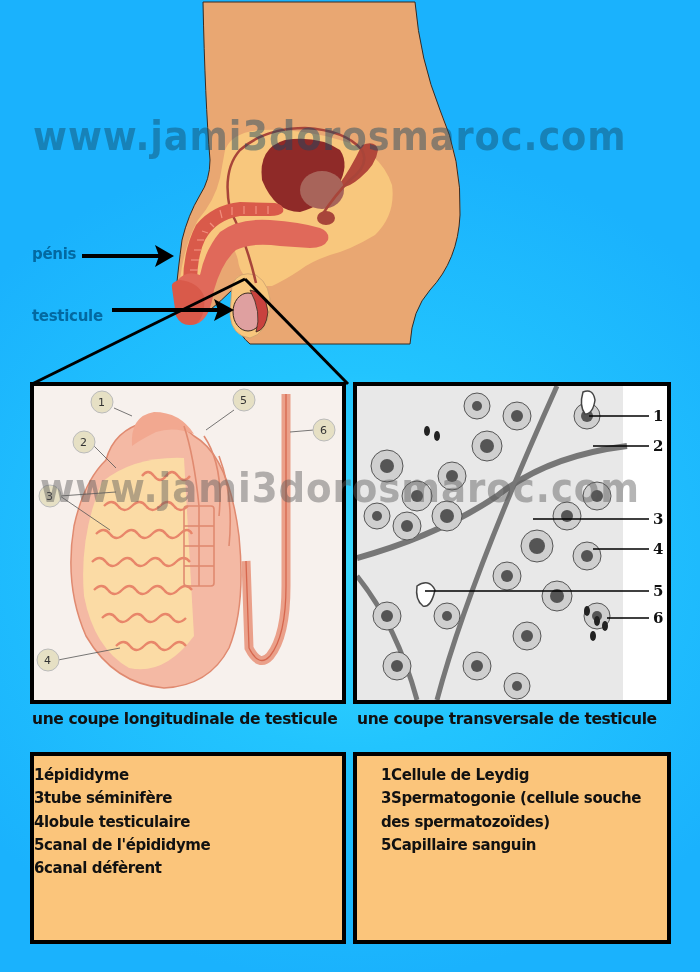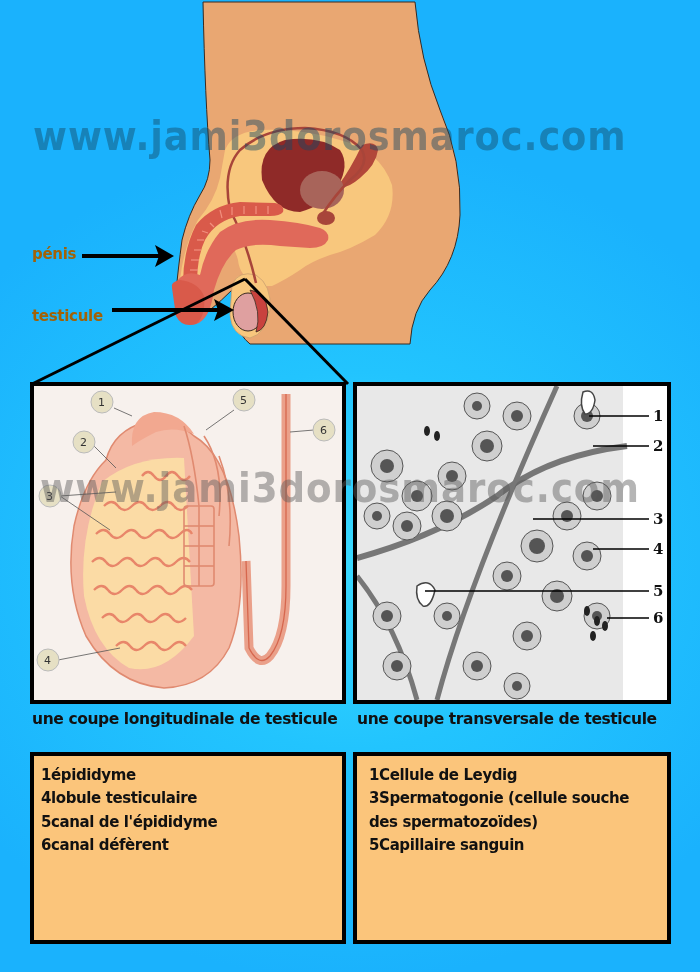--- a/index.html
+++ b/index.html
@@ -9,21 +9,21 @@
     font-family: "DejaVu Sans", sans-serif;
   }
   #anatomy { position: absolute; left: 0; top: 0; width: 700px; height: 390px; }
   .watermark {
     position: absolute; font-family: "DejaVu Sans", sans-serif; font-weight: bold;
     color: rgba(20, 70, 100, 0.45); letter-spacing: 1px; white-space: nowrap; pointer-events: none;
   }
   .wm-top { left: 33px; top: 113px; font-size: 40px; transform: scaleX(0.92); transform-origin: left; }
   .wm-mid { left: 40px; top: 465px; font-size: 40px; color: rgba(90,90,90,0.45); transform: scaleX(0.93); transform-origin: left; }
   .callout {
-    position: absolute; font-weight: bold; font-size: 15px; color: #a16207; letter-spacing: -0.3px;
+    position: absolute; font-weight: bold; font-size: 15px; color: #0369a1; letter-spacing: -0.3px;
   }
   .panel {
     position: absolute; background: #f5f2ee; border: 4px solid #000; box-sizing: border-box; overflow: hidden;
   }
   #panel-long { left: 30px; top: 382px; width: 316px; height: 322px; background: #f7f1ed; }
   #panel-trans { left: 353px; top: 382px; width: 318px; height: 322px; background: #ffffff; }
   .caption {
     position: absolute; top: 710px; font-weight: bold; font-size: 15.5px; color: #111; white-space: nowrap;
     letter-spacing: -0.4px;
   }
@@ -32,22 +32,22 @@
   .legend {
     position: absolute; top: 752px; height: 192px; background: #fbc57b; border: 4px solid #000;
     box-sizing: border-box; padding: 8px 0 0 0;
   }
   #legend-long { left: 30px; width: 316px; }
   #legend-trans { left: 353px; width: 318px; }
   .legend ul { list-style: none; margin: 0; padding: 0; }
   .legend li {
     font-weight: bold; font-size: 15px; line-height: 23.3px; color: #111; letter-spacing: -0.4px; white-space: nowrap;
   }
-  #legend-long li { padding-left: 7px; }
-  #legend-trans li { padding-left: 12px; }
+  #legend-long li { }
+  #legend-trans li { padding-left: 24px; }
   .num-label { font-family: "DejaVu Serif", serif; font-weight: bold; font-size: 15px; fill: #111; }
   .bubble-text { font-family: "DejaVu Sans", sans-serif; font-size: 11px; fill: #333; }
 </style>
 </head>
 <body>
 
 <svg id="anatomy" viewBox="0 0 700 390">
 
   <path d="M203 2 L415 2 Q420 60 440 110 Q462 160 460 215 Q458 260 430 290 Q412 310 410 344 L250 344 Q240 336 236 322 L232 290 Q222 300 210 310 Q200 322 186 318 Q176 310 176 292 Q178 270 182 240 Q188 215 200 195 Q210 180 210 160 Q205 100 203 2 Z" fill="#e9a772" stroke="#3a2a20" stroke-width="1"></path>
 
@@ -256,20 +256,21 @@
 </div>
 
 <div class="watermark wm-mid">www.jami3dorosmaroc.com</div>
 
 <div class="caption" id="caption-long">une coupe longitudinale de testicule</div>
 <div class="caption" id="caption-trans">une coupe transversale de testicule</div>
 
 <div class="legend" id="legend-long">
   <ul>
     <li>1épididyme</li>
+    <li>3tube séminifère</li>
     <li>4lobule testiculaire</li>
     <li>5canal de l'épididyme</li>
     <li>6canal défèrent</li>
   </ul>
 </div>
 
 <div class="legend" id="legend-trans">
   <ul>
     <li>1Cellule de Leydig</li>
     <li>3Spermatogonie (cellule souche</li>

